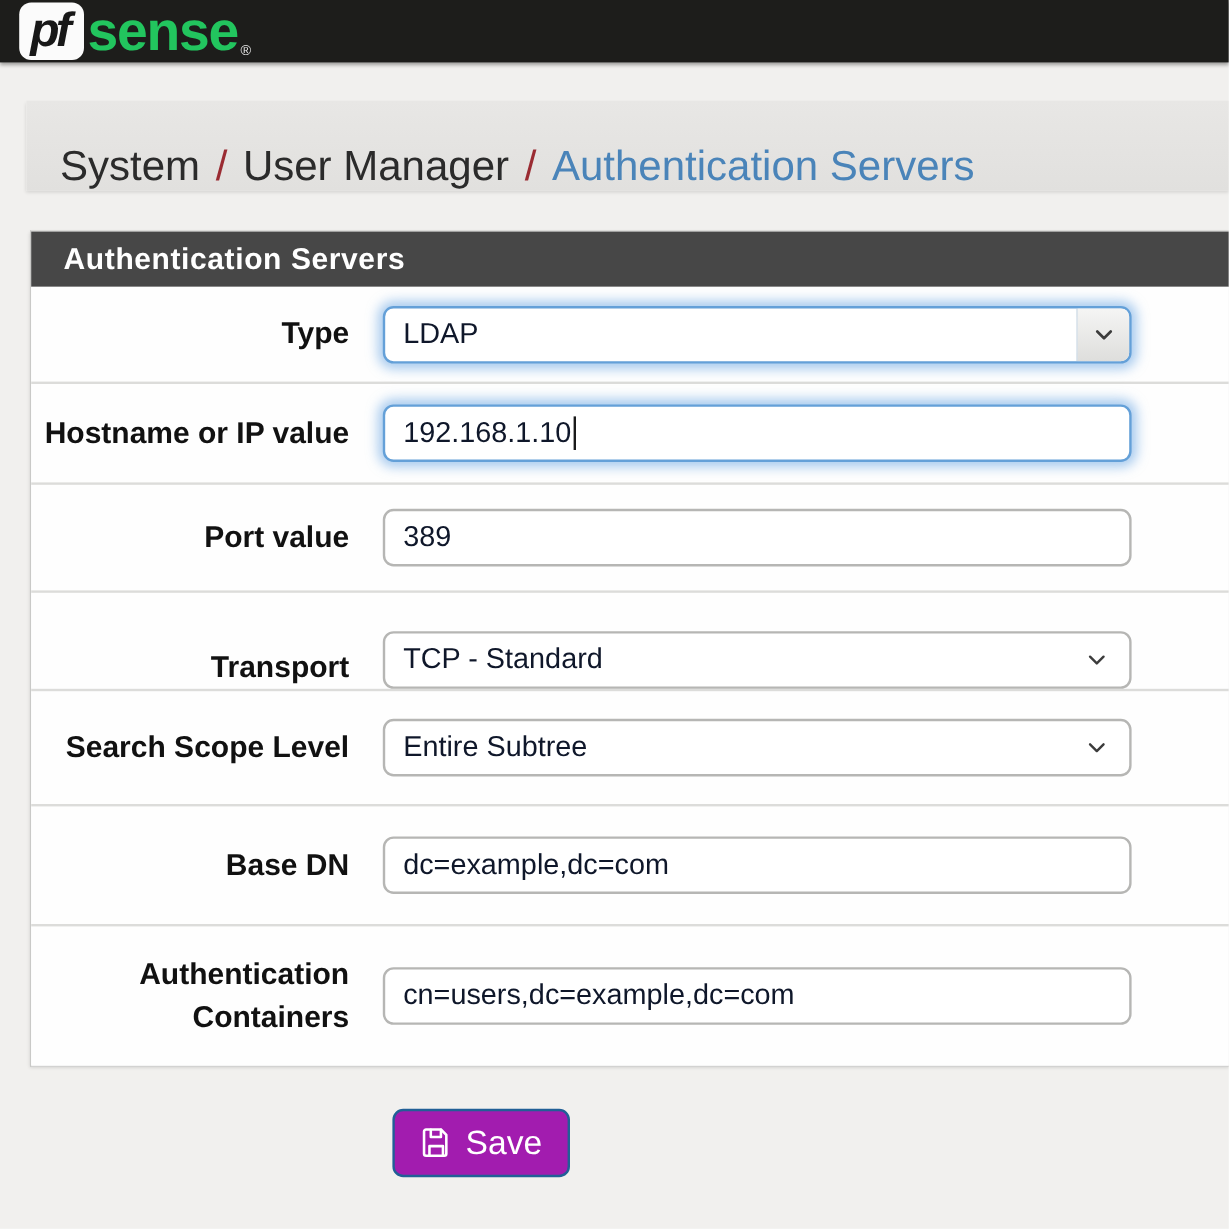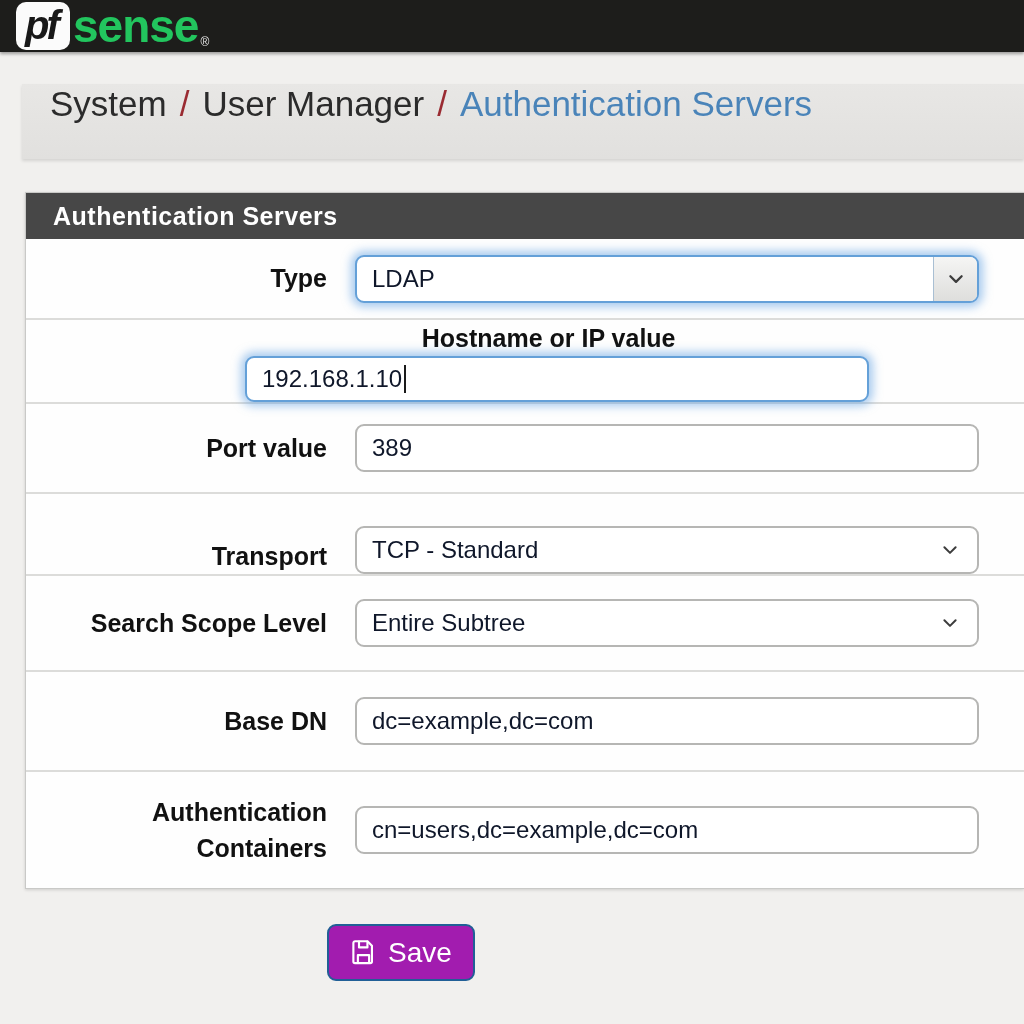--- a/index.html
+++ b/index.html
@@ -30,42 +30,42 @@
     font-size:46px; font-weight:bold; color:#22c55e; letter-spacing:-1px;
     line-height:48px;
   }
   .logo-reg { font-size:12px; color:#e8e8e8; margin-left:2px; line-height:16px; }
 
   
   .breadcrumb-bar {
     margin:32px 0 0 22px; height:75px;
     background:linear-gradient(#e8e7e5,#e1e0de);
     box-shadow:0 2px 3px rgba(0,0,0,.12);
-    display:flex; align-items:flex-start; padding-left:28px;
+    display:flex; align-items:flex-end; padding-left:28px;
     font-size:35px; color:#2b2b2b;
   }
   .crumb { color:#2b2b2b; cursor:pointer; }
   .crumb-sep { color:#9a2b32; margin:0 13px; }
   .crumb-active { color:#4a84b9; }
 
   
   .panel {
     margin:33px 0 0 25px; background:#fefefe;
     border:1px solid #c9c9c7; border-right:none;
     box-shadow:0 1px 3px rgba(0,0,0,.15);
   }
   .panel-header {
     height:46px; background:#474747; color:#fff;
     display:flex; align-items:center; padding-left:27px;
     font-size:25px; font-weight:bold; letter-spacing:.5px;
   }
-  .form-row { display:flex; align-items:center; background:#fefefe;padding-left:36px; }
+  .form-row { display:flex; align-items:center; background:#fefefe; }
   .form-row + .form-row { border-top:2px solid #dcdcda; }
   .row-type        { height:79px; }
-  .row-hostname    { height:84px;flex-direction:column; }
+  .row-hostname    { height:84px; }
   .row-port        { height:90px; }
   .row-transport   { height:82px;align-items:flex-end; }
   .row-scope       { height:96px; }
   .row-basedn      { height:100px; }
   .row-containers  { height:118px; }
 
   .row-label {
     width:265px; text-align:right; font-weight:bold;
     font-size:25px; color:#111; line-height:1.45;
   }

